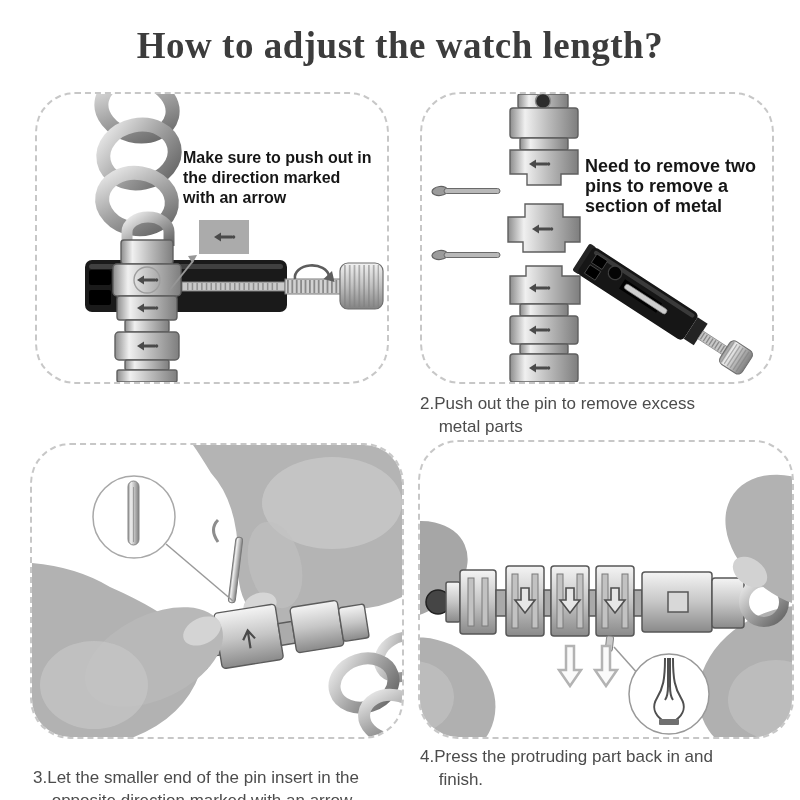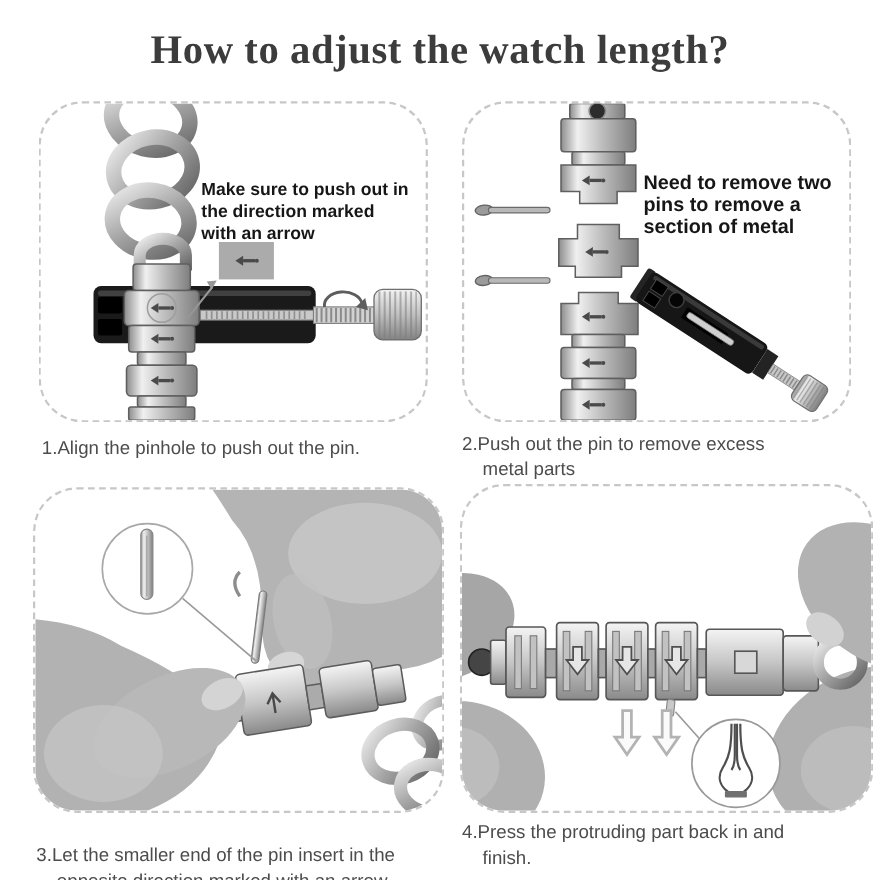--- a/index.html
+++ b/index.html
@@ -8,21 +8,21 @@
   .title{position:absolute;top:24px;left:0;width:800px;margin:0;text-align:center;
          font-family:"Liberation Serif",serif;font-weight:700;font-size:37px;color:#3c3c3c;
          letter-spacing:0.5px;}
   .panel{position:absolute;border:2px dashed #c7c7c7;border-radius:40px;background:#ffffff;overflow:hidden;}
   #panel1{left:35px;top:92px;width:350px;height:288px;}
   #panel2{left:420px;top:92px;width:350px;height:288px;}
   #panel3{left:30px;top:443px;width:370px;height:292px;}
   #panel4{left:418px;top:440px;width:372px;height:295px;}
   .panel svg{position:absolute;left:0;top:0;width:100%;height:100%;}
   .annot{position:absolute;z-index:2;font-weight:700;color:#161616;white-space:pre-line;}
-  #annot1{left:146px;top:69px;font-size:16px;line-height:20px;}
+  #annot1{left:146px;top:54px;font-size:16px;line-height:20px;}
   #annot2{left:163px;top:62px;font-size:18px;line-height:20px;}
   #annot4{left:36px;top:28px;font-size:17.5px;line-height:22px;}
   .caption{position:absolute;margin:0;color:#4c4c4c;font-size:17px;line-height:23px;
            white-space:pre-line;padding-left:1.1em;text-indent:-1.1em;}
   #cap1{left:38px;top:396px;width:390px;}
   #cap2{left:420px;top:392px;width:380px;}
   #cap3{left:33px;top:766px;width:392px;}
   #cap4{left:420px;top:745px;width:378px;}
 </style>
 </head>
@@ -330,21 +330,20 @@
         </g>
       </g>
 
       <g>
         <ellipse cx="380" cy="100" rx="82" ry="58" fill="#b2b2b2" transform="rotate(36 380 100)"></ellipse>
         <ellipse cx="330" cy="130" rx="19" ry="13" fill="#d2d2d2" transform="rotate(36 330 130)"></ellipse>
       </g>
     </svg>
   </section>
 
-  <p class="caption" id="cap1">1.Align the pinhole to push out the pin.</p>
   <p class="caption" id="cap2">2.Push out the pin to remove excess
 metal parts</p>
   <p class="caption" id="cap3">3.Let the smaller end of the pin insert in the
 opposite direction marked with an arrow.</p>
   <p class="caption" id="cap4">4.Press the protruding part back in and
 finish.</p>
 
 </div>
 
 </body></html>

